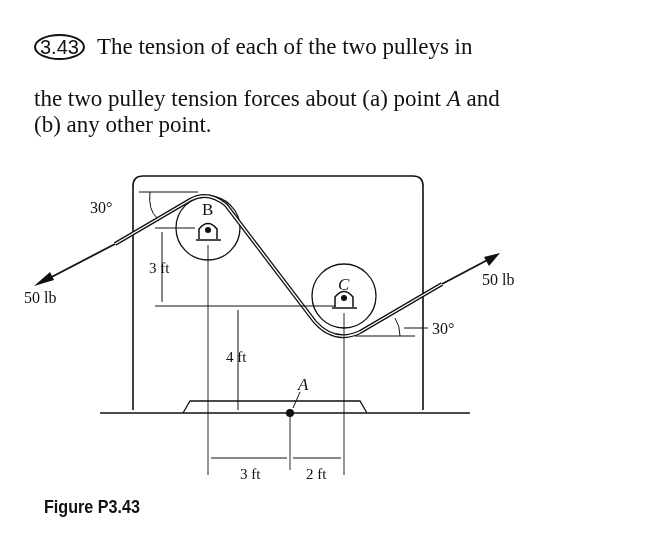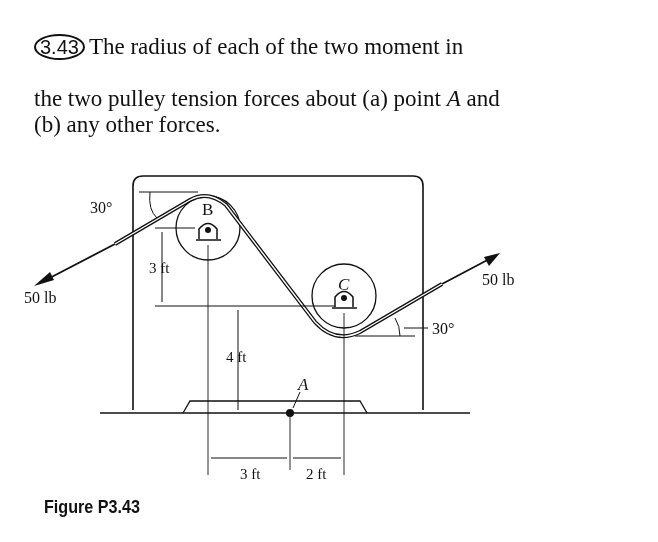--- a/index.html
+++ b/index.html
@@ -1,31 +1,31 @@
 <!DOCTYPE html>
 <html><head>
 <meta charset="utf-8">
 <style>
   html, body { margin: 0; padding: 0; background: #ffffff; }
   body { width: 658px; height: 542px; position: relative; overflow: hidden; font-family: "DejaVu Serif", serif; color: #111; }
   .problem { position: absolute; left: 34px; top: 34px; width: 600px; font-family: "Liberation Serif", serif; font-size: 23px; line-height: 26px; text-align: justify; }
-  .problem .num { display: inline-block; border: 2px solid #111; border-radius: 50%; padding: 0 4px; font-family: "Liberation Sans", sans-serif; font-size: 20px; line-height: 22px; margin-right: 4px; }
+  .problem .num { display: inline-block; border: 2px solid #111; border-radius: 50%; padding: 0 4px; font-family: "Liberation Sans", sans-serif; font-size: 20px; line-height: 22px; margin-right: 12px; }
   .problem em { font-style: italic; }
   .figure { position: absolute; left: 0; top: 0; width: 658px; height: 542px; }
   .caption { position: absolute; left: 44px; top: 496px; font-family: "Liberation Sans", sans-serif; font-weight: bold; font-size: 19px; transform: scaleX(0.85); transform-origin: left; }
   svg text { font-family: "Liberation Serif", serif; fill: #111; }
 </style>
 </head>
 <body>
 
 <div class="problem">
-  <span class="num">3.43</span><span>The radius of each of the two moment in</span><br>
+  <span class="num">3.43</span><span>The tension of each of the two pulleys in</span><br>
   <br>
   <span>the two pulley tension forces about (a) point </span><em>A</em><span> and</span><br>
-  <span>(b) any other forces.</span>
+  <span>(b) any other point.</span>
 </div>
 
 <svg class="figure" viewBox="0 0 658 542" width="658" height="542">
 
   <path d="M133 410 L133 186 Q133 176 143 176 L413 176 Q423 176 423 186 L423 410" fill="none" stroke="#111" stroke-width="1.6"></path>
 
   <line x1="100" y1="413" x2="470" y2="413" stroke="#111" stroke-width="1.6"></line>
   <path d="M183 413 L190 401 L360 401 L367 413" fill="none" stroke="#111" stroke-width="1.3"></path>
 
   <circle cx="208" cy="228" r="32" fill="#fff" stroke="#111" stroke-width="1.3"></circle>

